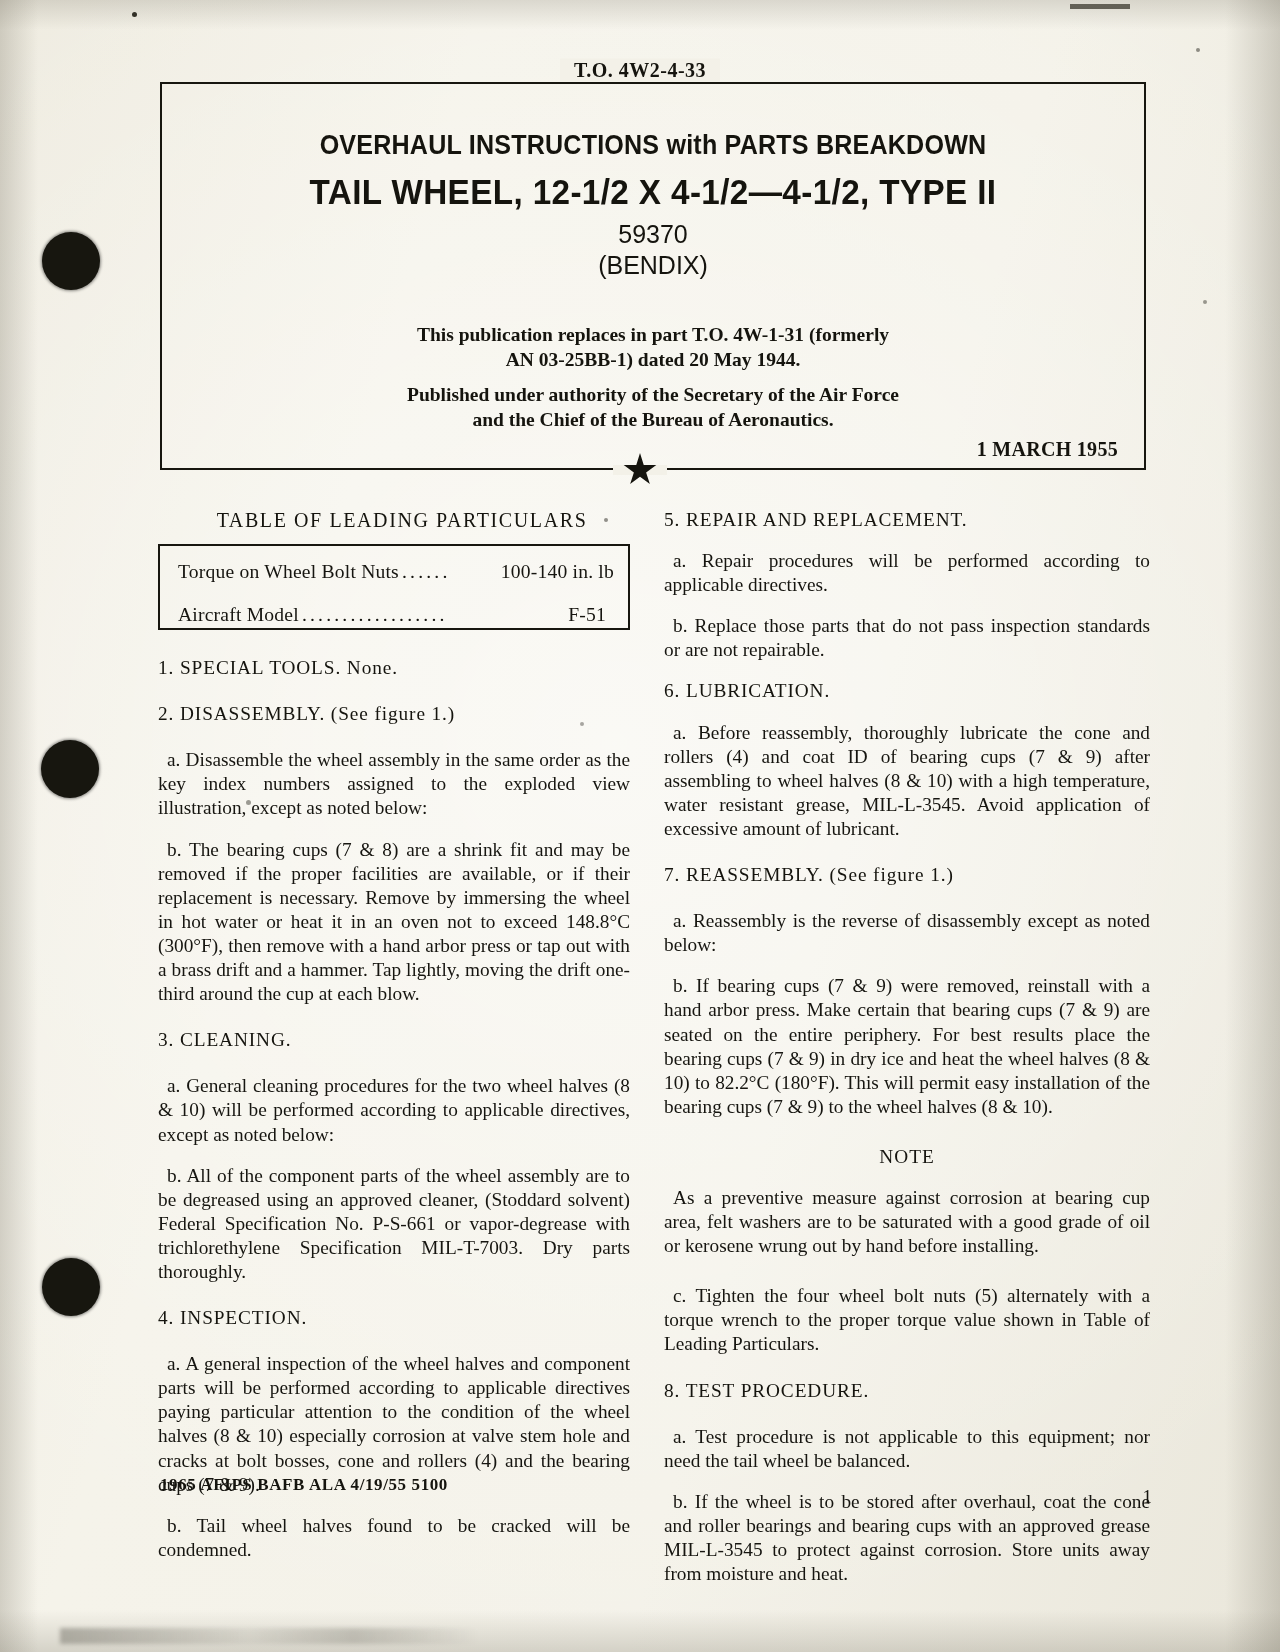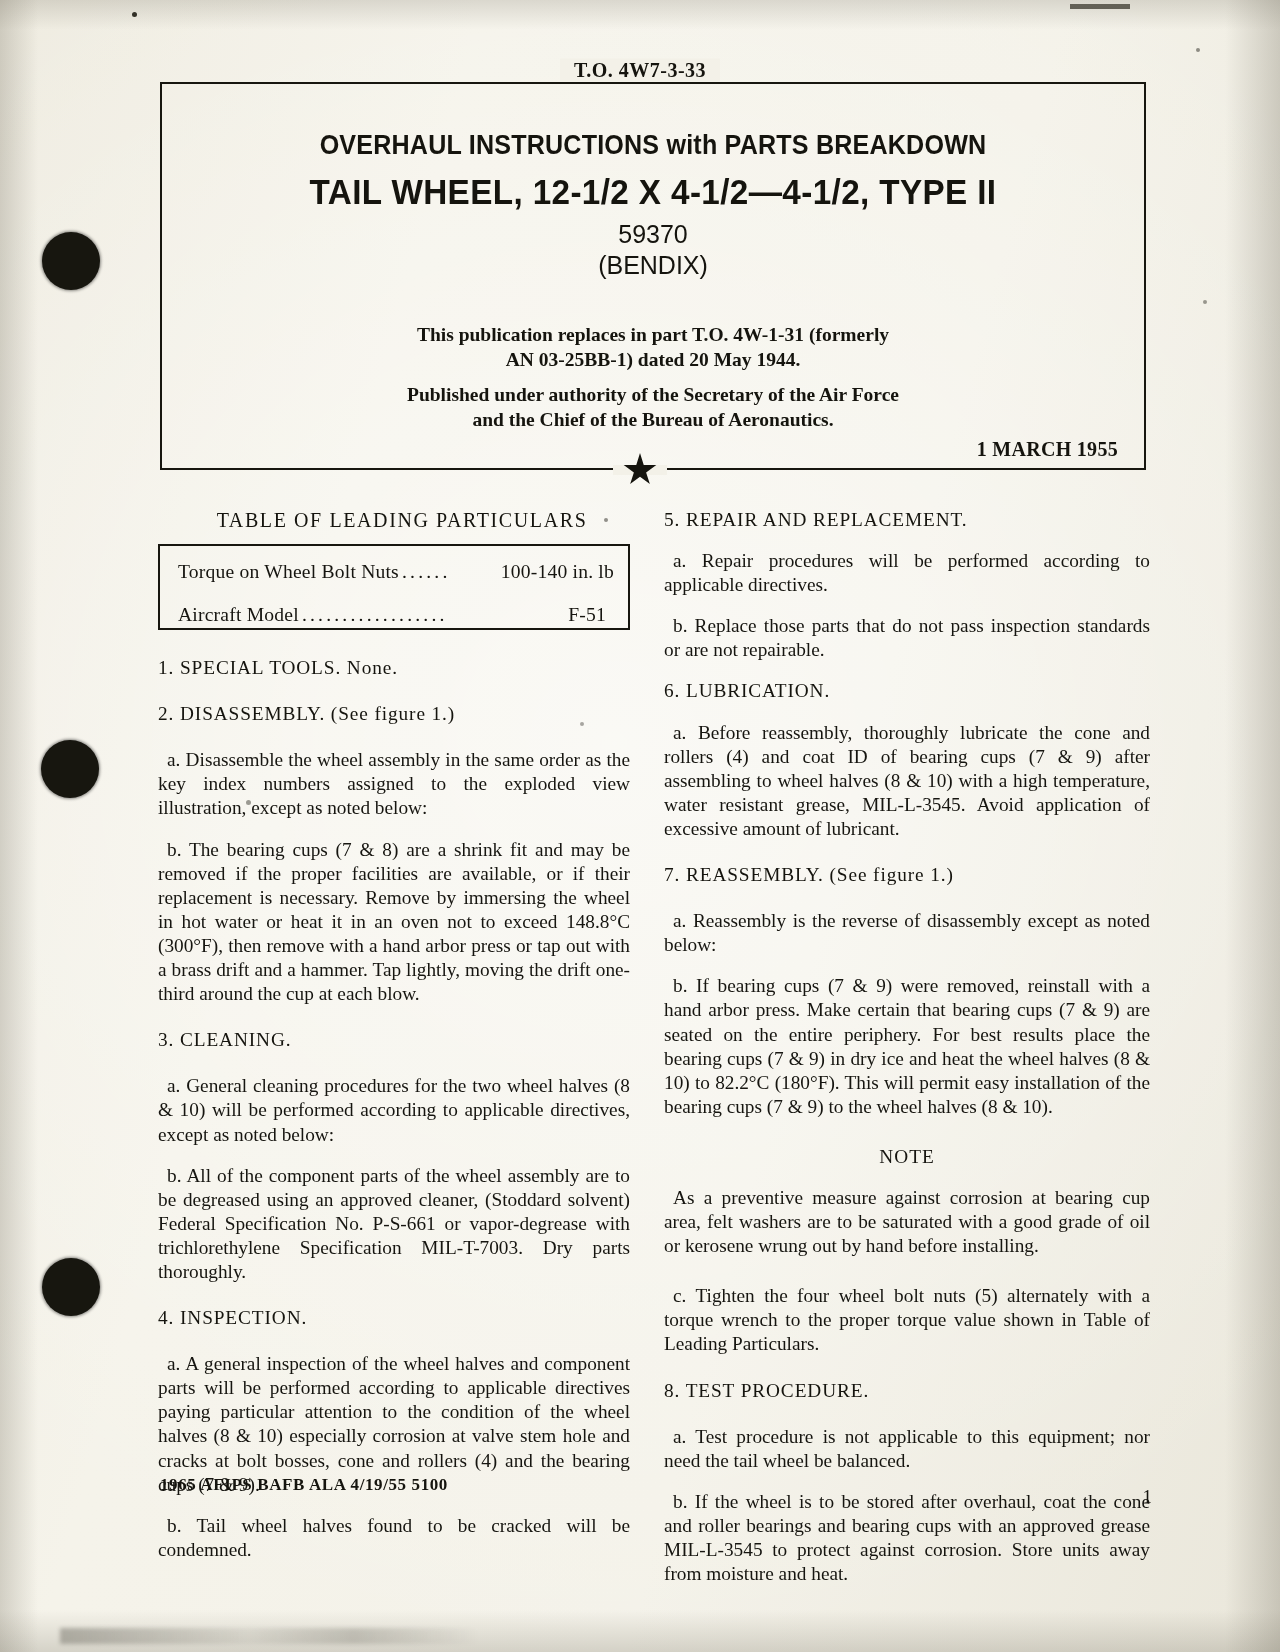--- a/index.html
+++ b/index.html
@@ -326,21 +326,21 @@
       <div>AN 03-25BB-1) dated 20 May 1944.</div>
     </div>
 
     <div class="published">
       <div>Published under authority of the Secretary of the Air Force</div>
       <div>and the Chief of the Bureau of Aeronautics.</div>
     </div>
 
     <div class="pubdate">1 MARCH 1955</div>
   </div>
-  <div class="to-number">T.O. 4W7-3-33</div>
+  <div class="to-number">T.O. 4W2-4-33</div>
   <div class="star-gap"></div>
   <div class="star"></div>
 
   <div class="col col-left">
 
     <div class="tlp-title">TABLE OF LEADING PARTICULARS</div>
 
     <div class="tlp-box">
       <div class="tlp-row r1">
         <span class="tlp-lead">Torque on Wheel Bolt Nuts</span>

